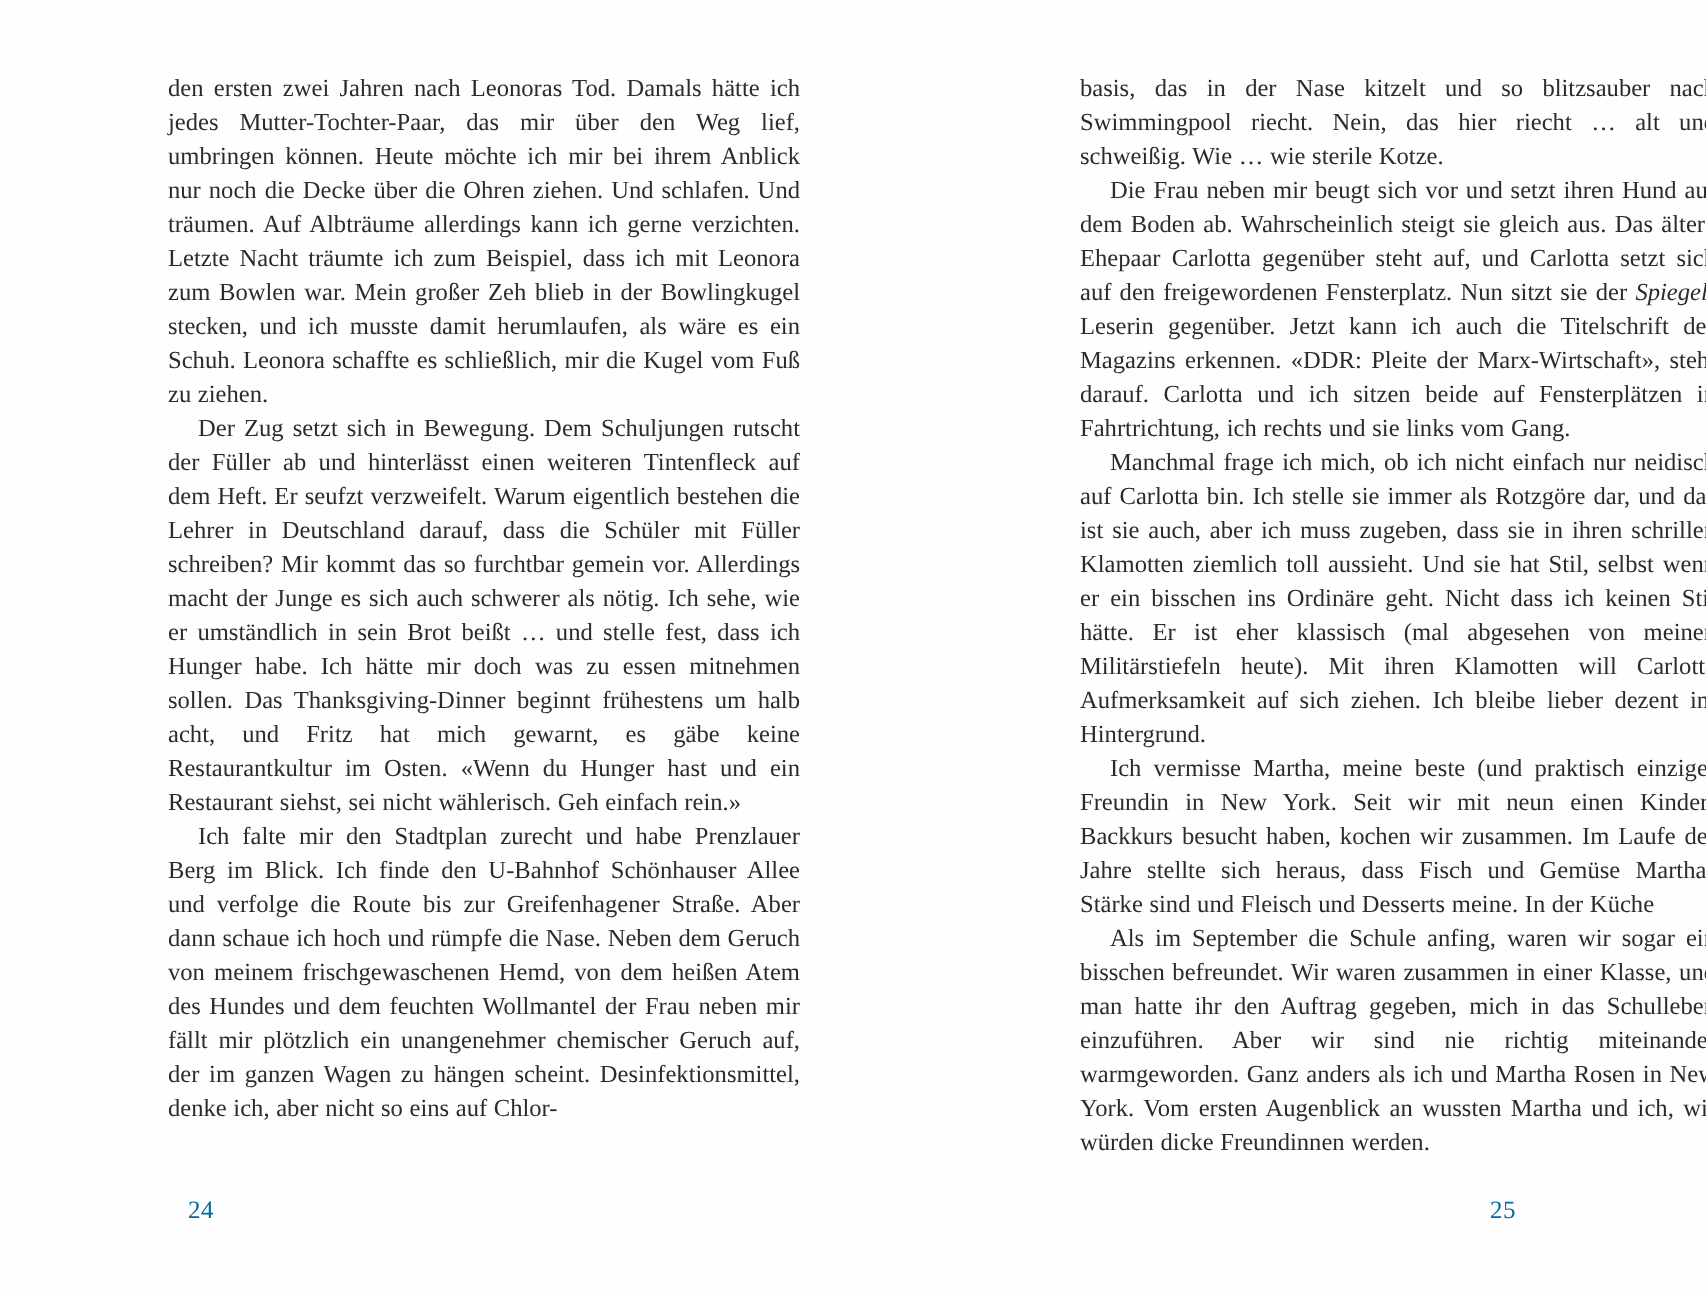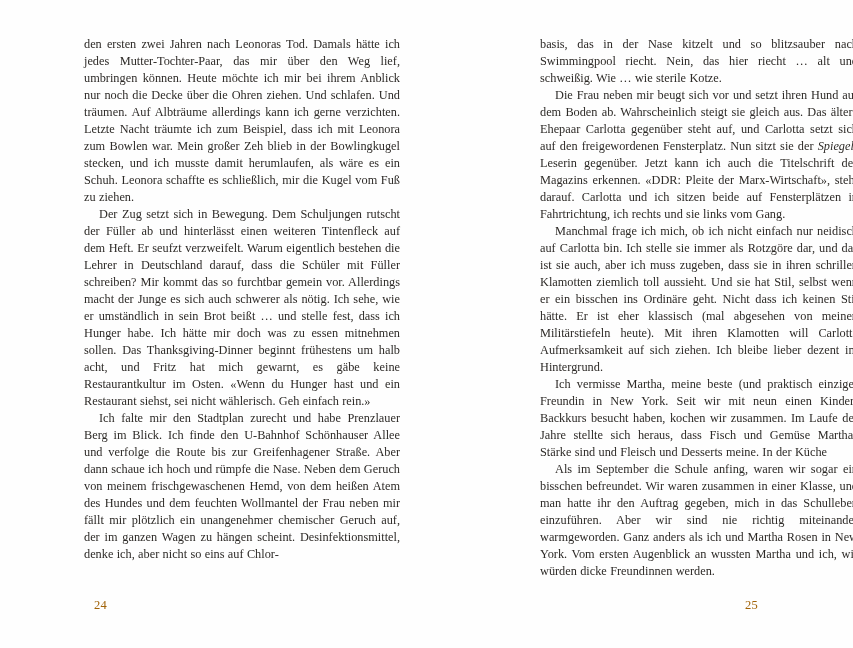--- a/index.html
+++ b/index.html
@@ -32,21 +32,21 @@
     margin: 0;
     text-indent: 15px;
   }
   .para.no-indent { text-indent: 0; }
   .para i { }
   .folio {
     position: absolute;
     top: 598px;
     font-size: 12.5px;
     letter-spacing: 0.02em;
-    color: #a16207;
+    color: #0369a1;
   }
   .folio.left  { left: 94px; }
   .folio.right { left: 477px; width: 281px; text-align: right; }
 </style>
 </head>
 <body>
 
 <div class="spread">
 
   <div class="page-text left">

